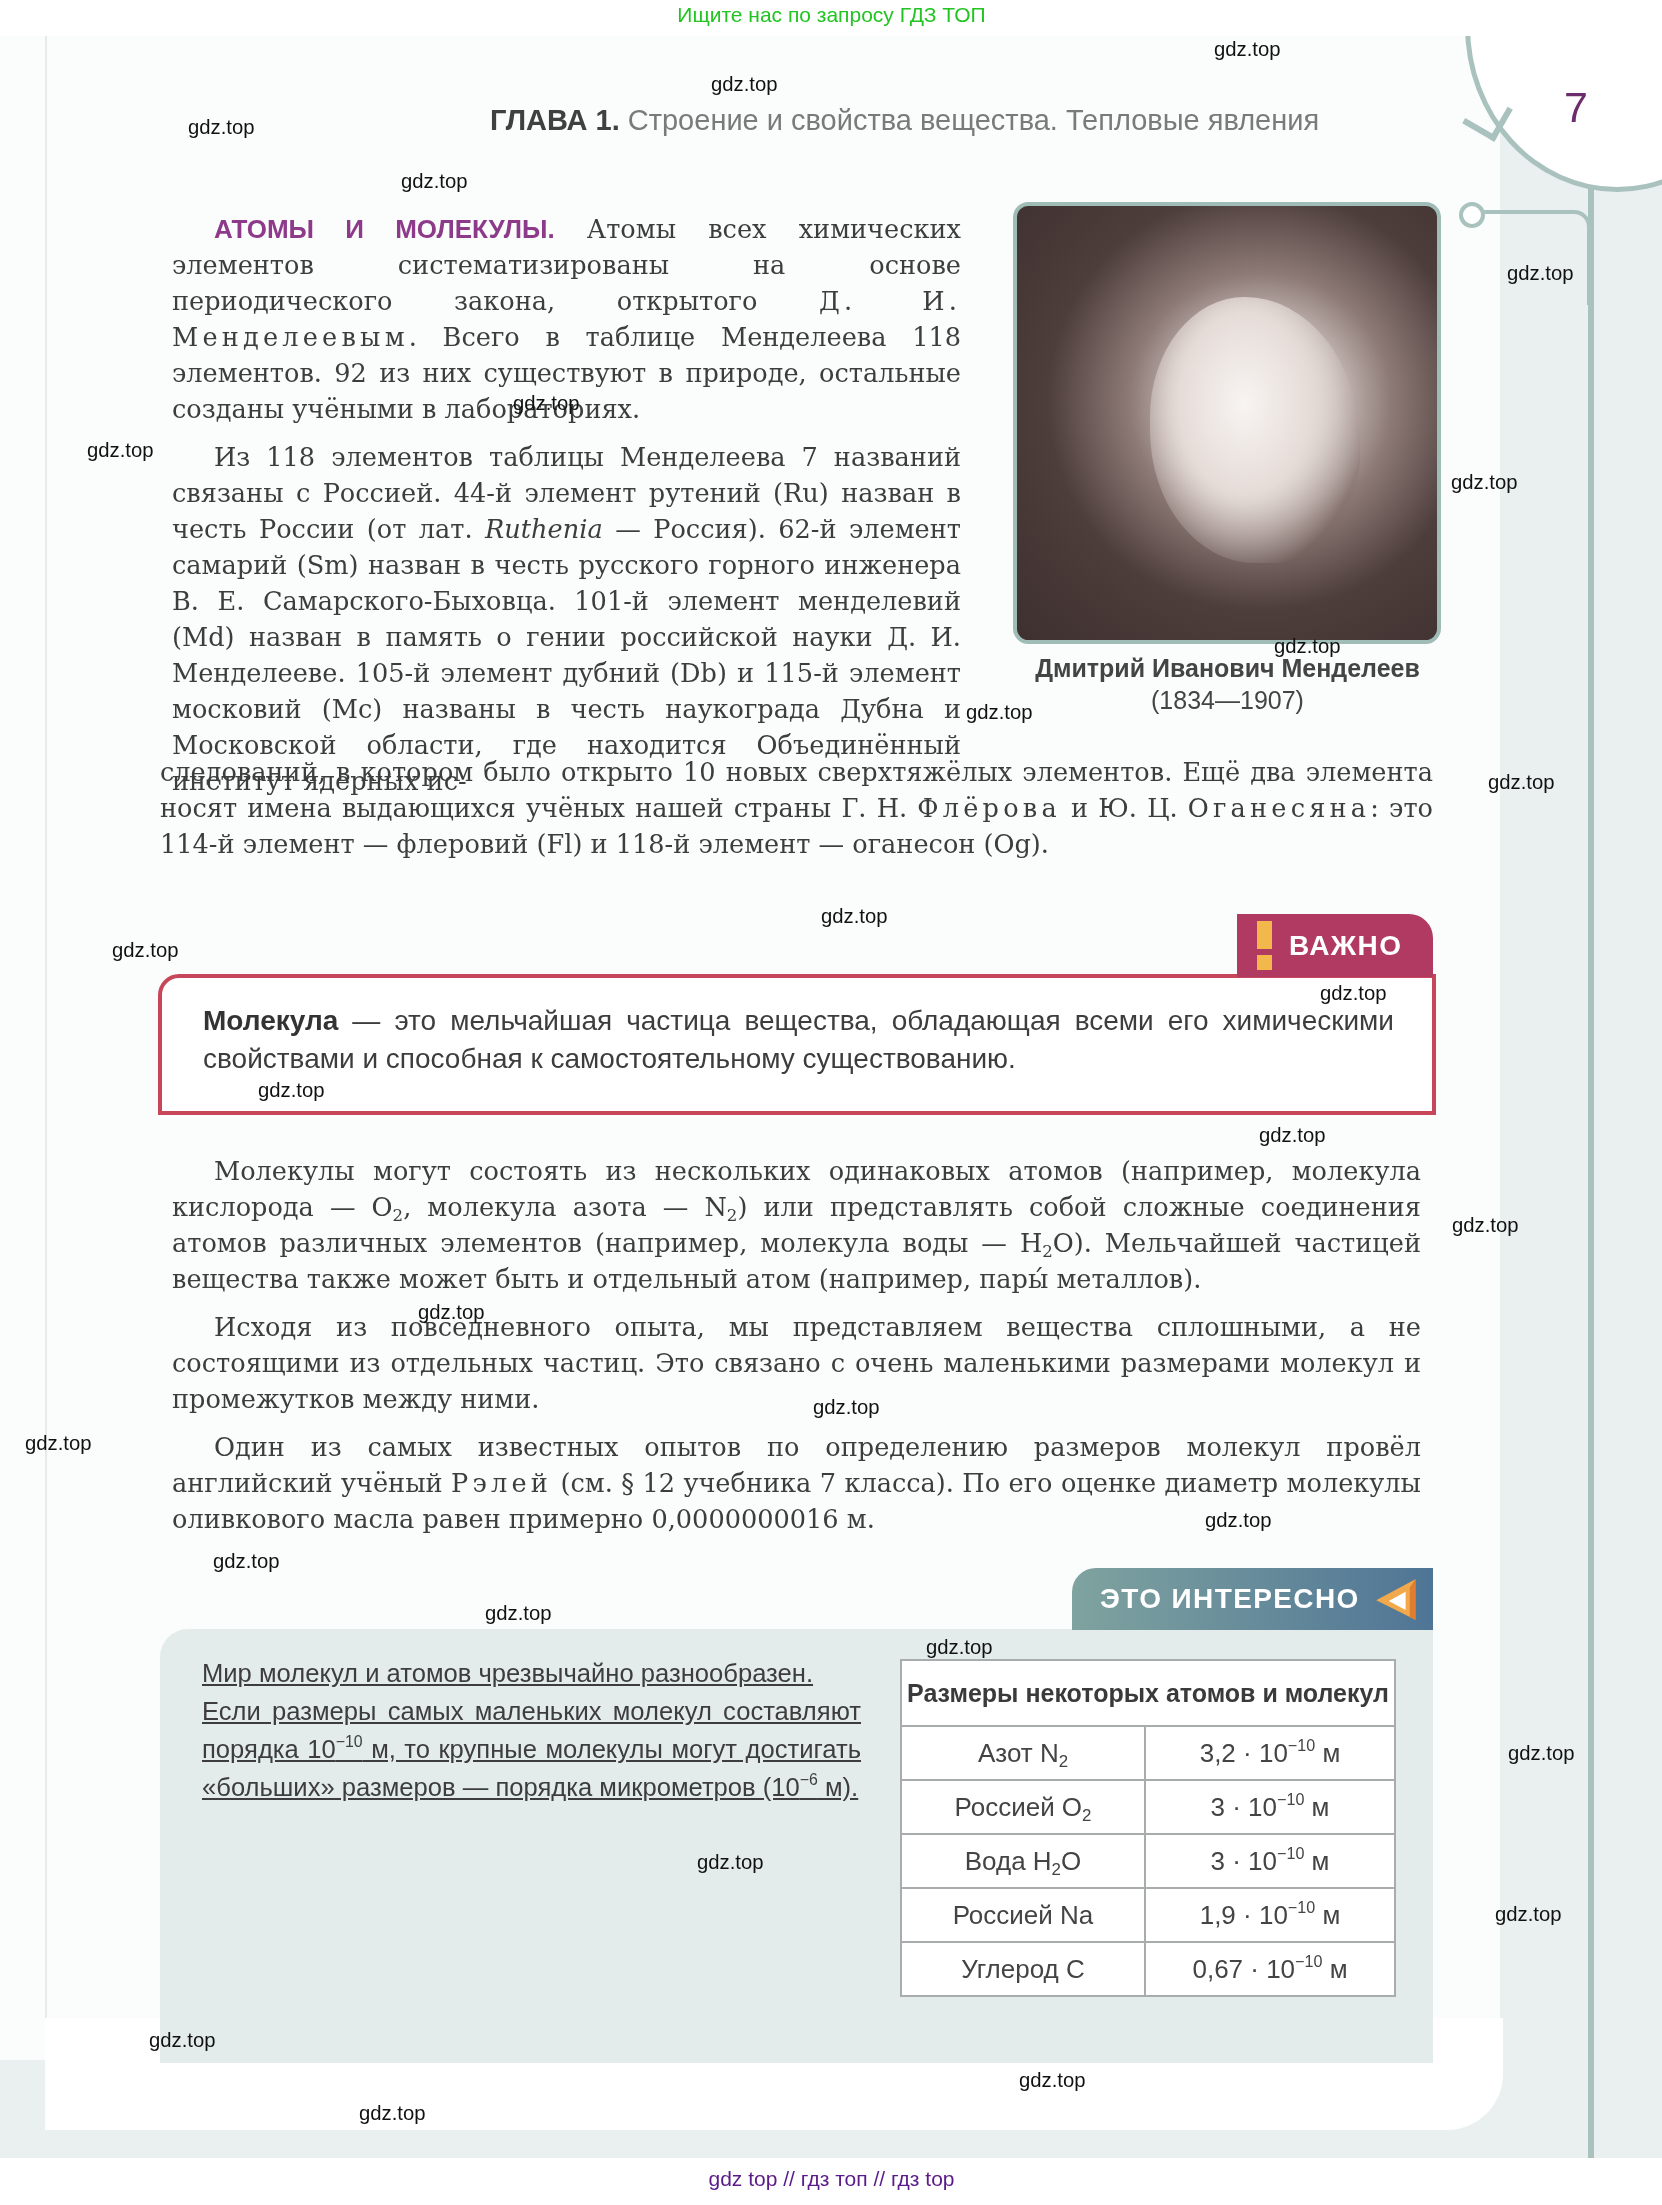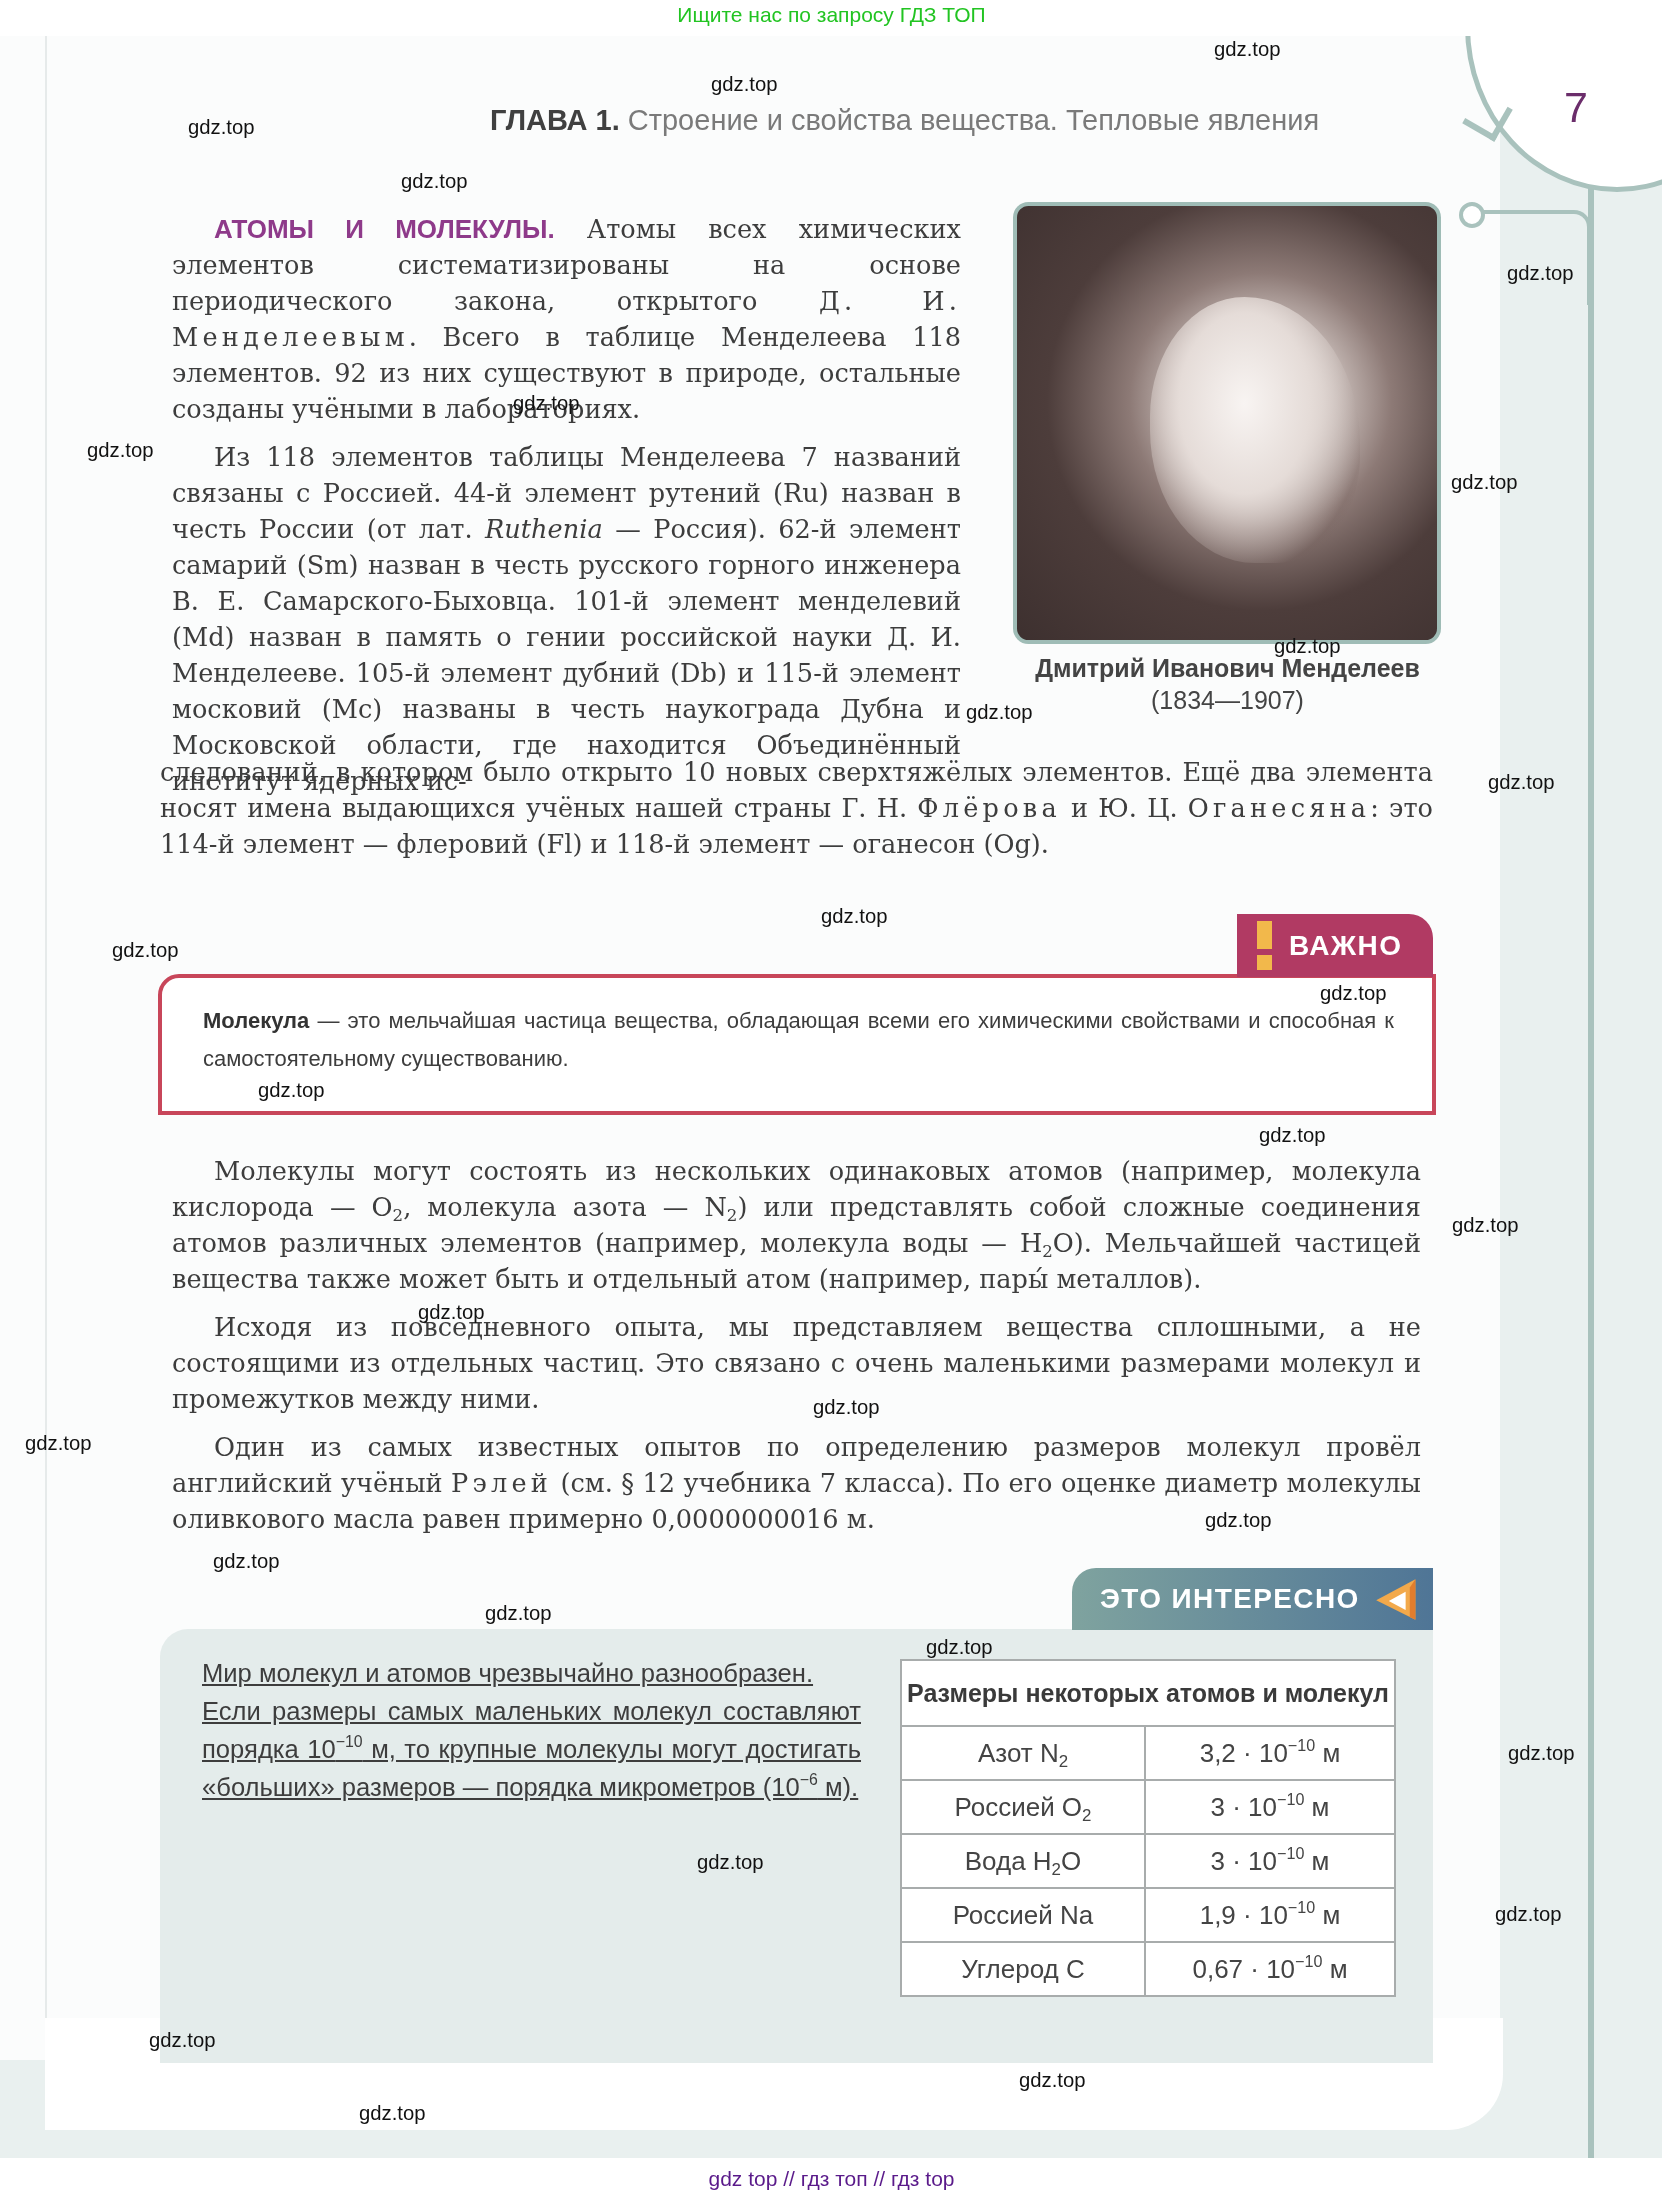--- a/index.html
+++ b/index.html
@@ -103,21 +103,21 @@
     .important-label {
       margin-left: 12.6px; font-family: "Liberation Sans", sans-serif; font-weight: bold;
       font-size: 28px; color: #ffffff; letter-spacing: 1.4px;
     }
     .important-box {
       left: 158px; top: 974px; width: 1270px; height: 133px;
       border: 4.2px solid #c8465a; border-top-left-radius: 21px; background: #fff;
     }
     .important-text {
       left: 203px; top: 1002px; width: 1191px;
-      font-family: "Liberation Sans", sans-serif; font-size: 22px; line-height: 38px; color: #3d3d3d;
+      font-family: "Liberation Sans", sans-serif; font-size: 28px; line-height: 38px; color: #3d3d3d;
       text-align: justify;
     }
     .important-text b { color: #333; }
     .interest-tab {
       left: 1072px; top: 1568px; width: 361px; height: 62px;
       background: linear-gradient(90deg, #7fa39f, #4f7596);
       border-top-left-radius: 24px;
       display: flex; align-items: center;
     }
     .interest-label {

